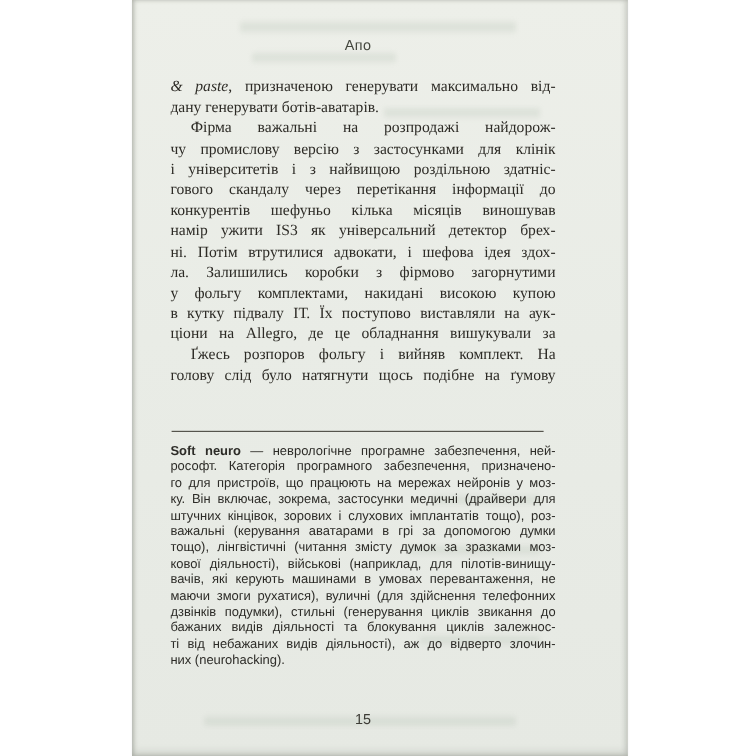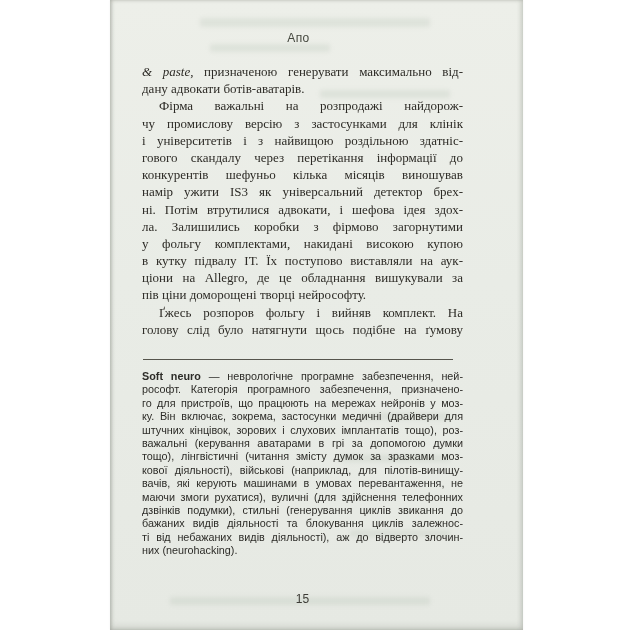--- a/index.html
+++ b/index.html
@@ -81,33 +81,32 @@
   <div class="bleed" style="top:413px; left:250px; width:90px; height:7px;"></div>
   <div class="bleed" style="top:455px; left:230px; width:110px; height:7px;"></div>
   <div class="bleed" style="top:530px; left:240px; width:100px; height:7px;"></div>
   <div class="bleed" style="top:597px; left:60px; width:260px; height:8px;"></div>
 
   <div class="running-head">Апо</div>
 
   <div class="body-text">
     <div class="tline"><span class="ital">&amp; paste</span><span>, призначеною генерувати максимально від-</span></div>
     <div>
-        <div class="tline pend">дану адвокати ботів-аватарів.</div>
+        <div class="tline pend">дану генерувати ботів-аватарів.</div>
         <div class="tline indent">Фірма важальні на розпродажі найдорож-</div>
         <div class="tline">чу промислову версію з застосунками для клінік</div>
         <div class="tline">і університетів і з найвищою роздільною здатніс-</div>
         <div class="tline">гового скандалу через перетікання інформації до</div>
         <div class="tline">конкурентів шефуньо кілька місяців виношував</div>
         <div class="tline">намір ужити IS3 як універсальний детектор брех-</div>
         <div class="tline">ні. Потім втрутилися адвокати, і шефова ідея здох-</div>
         <div class="tline">ла. Залишились коробки з фірмово загорнутими</div>
         <div class="tline">у фольгу комплектами, накидані високою купою</div>
         <div class="tline">в кутку підвалу ІТ. Їх поступово виставляли на аук-</div>
         <div class="tline">ціони на Allegro, де це обладнання вишукували за</div>
-        <div class="tline pend">пів ціни доморощені творці нейрософту.</div>
         <div class="tline indent">Ґжесь розпоров фольгу і вийняв комплект. На</div>
         <div class="tline">голову слід було натягнути щось подібне на ґумову</div>
       </div>
   </div>
 
   <div class="footnote-rule"></div>
 
   <div class="footnote">
     <div class="tline"><span class="term">Soft neuro</span><span> — неврологічне програмне забезпечення, ней-</span></div>
     <div>

